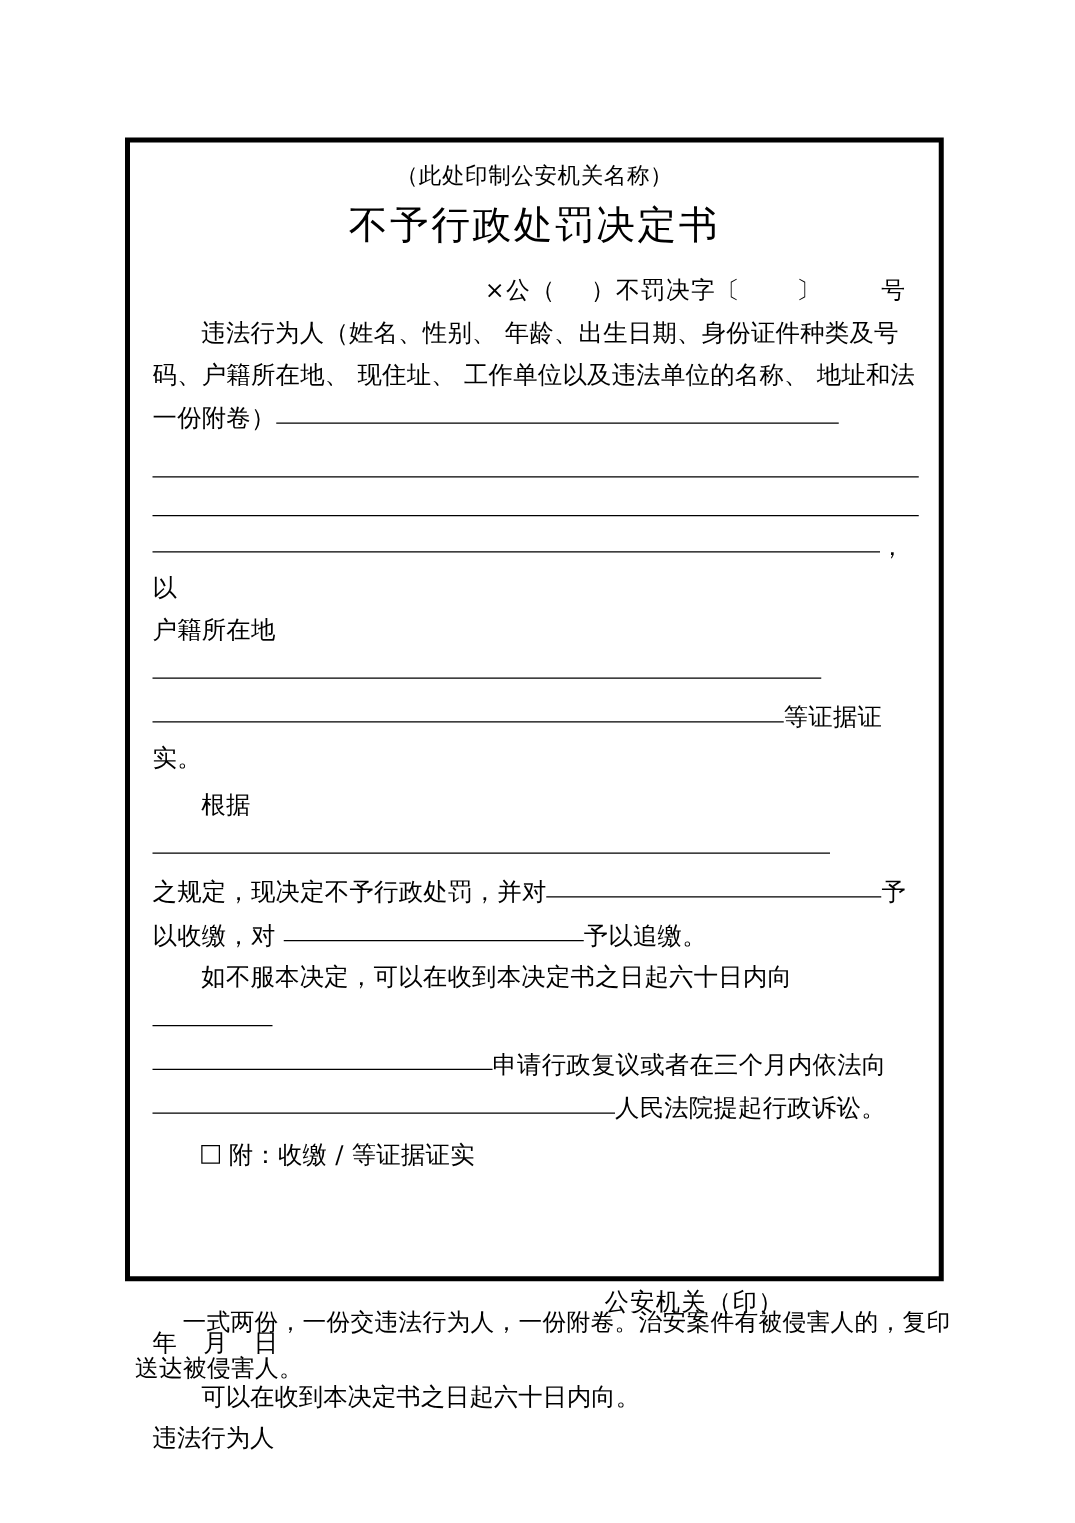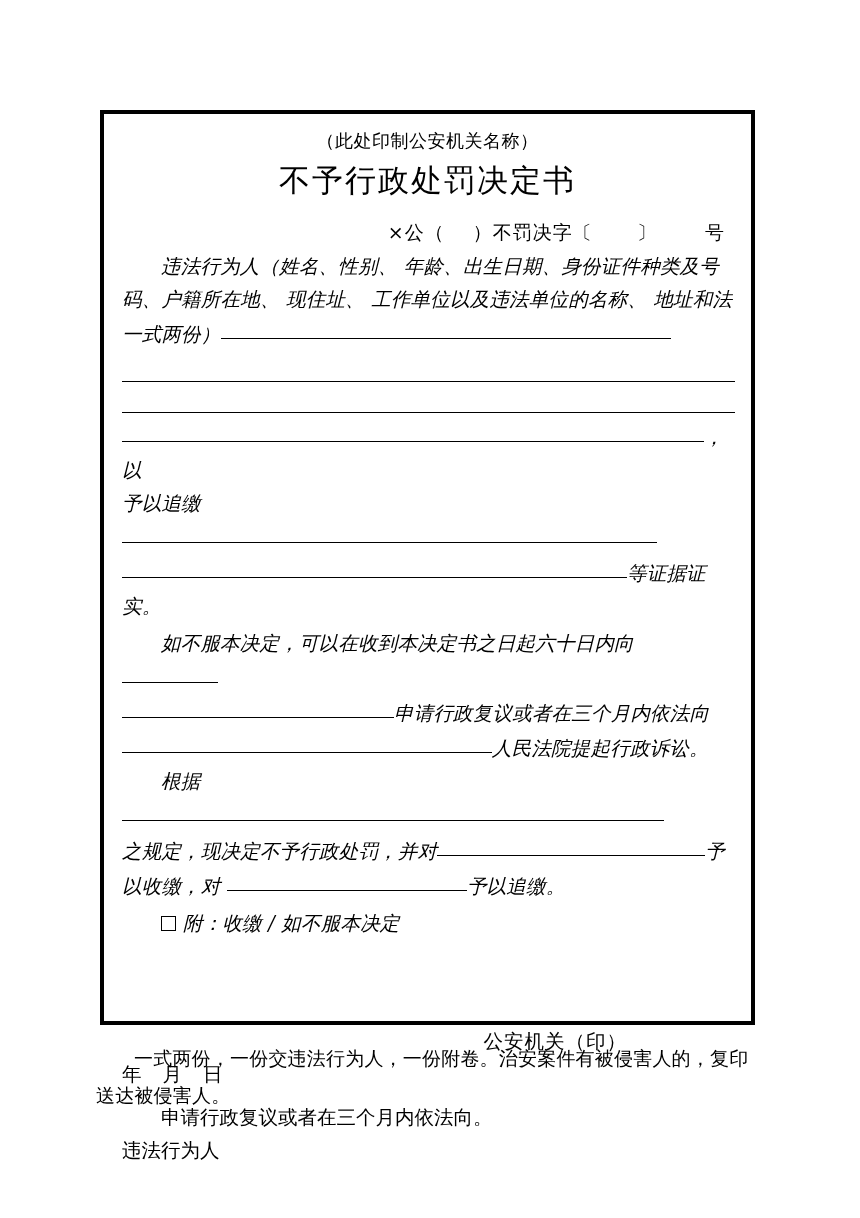--- a/index.html
+++ b/index.html
@@ -70,21 +70,20 @@
   .doc-number .gap-sm { display: inline-block; width: 14px; }
   .doc-number .gap-md { display: inline-block; width: 30px; }
   .doc-number .gap-lg { display: inline-block; width: 34px; }
 
   
   .body-block {
     font-size: 19.5px;
     line-height: 33px;
     letter-spacing: 0.2px;
     padding: 0 8px 0 10px;
-    font-style: italic;
   }
   .para { margin: 0; }
   .indent { text-indent: 39px; }
 
   
   .rule {
     display: inline-block;
     border-bottom: 1.6px solid #000000;
     vertical-align: baseline;
     height: 22px;
@@ -119,21 +118,21 @@
     height: 15px;
     border: 1.8px solid #000000;
     box-sizing: border-box;
     vertical-align: -1px;
     margin-right: 7px;
   }
 
   
   .footer-note {
     position: absolute;
-    left: 96px;
+    left: 108px;
     top: 1040px;
     width: 660px;
     font-size: 19px;
     line-height: 37px;
     text-indent: 38px;
     letter-spacing: 0.2px;
   }
 </style>
 </head>
 <body>
@@ -154,78 +153,78 @@
         <span class="gap-md"></span>
         <span>〕</span>
         <span class="gap-lg"></span>
         <span>号</span>
       </div>
 
       <div class="body-block">
         <div class="para indent">违法行为人（姓名、性别、 年龄、出生日期、身份证件种类及号</div>
         <div class="para">码、户籍所在地、 现住址、 工作单位以及违法单位的名称、 地址和法</div>
         <div class="para">
-          <span>一式两份）</span><span class="rule" style="width:450px"></span>
+          <span>一份附卷）</span><span class="rule" style="width:450px"></span>
         </div>
         <div class="rule-full"></div>
         <div class="rule-full"></div>
       </div>
 
       <div class="sec-gap-1"></div>
 
       <div class="body-block">
         <div class="para">
           <span class="rule" style="width:582px"></span><span>，以</span>
         </div>
         <div class="para">
-          <span>予以追缴</span><span class="rule" style="width:535px"></span>
+          <span>户籍所在地</span><span class="rule" style="width:535px"></span>
         </div>
         <div class="para">
           <span class="rule" style="width:505px"></span><span>等证据证实。</span>
         </div>
       </div>
 
       <div class="sec-gap-2"></div>
+
+      <div class="body-block">
+        <div class="para indent">
+          <span>根据</span><span class="rule" style="width:542px"></span>
+        </div>
+        <div class="para">
+          <span>之规定，现决定不予行政处罚，</span><span>并对</span><span class="rule" style="width:268px"></span><span>予</span>
+        </div>
+        <div class="para">
+          <span>以收缴，对</span> <span class="rule" style="width:240px"></span><span>予以追缴。</span>
+        </div>
+      </div>
 
       <div class="body-block">
         <div class="para indent">
           <span>如不服本决定，可以在收到本决定书之日起六十日内向</span> <span class="rule" style="width:96px"></span>
         </div>
         <div class="para">
           <span class="rule" style="width:272px"></span><span>申请行政复议或者在三个月内依法向</span>
         </div>
         <div class="para">
           <span class="rule" style="width:370px"></span><span>人民法院提起行政诉讼。</span>
         </div>
       </div>
 
-      <div class="body-block">
-        <div class="para indent">
-          <span>根据</span><span class="rule" style="width:542px"></span>
-        </div>
-        <div class="para">
-          <span>之规定，现决定不予行政处罚，</span><span>并对</span><span class="rule" style="width:268px"></span><span>予</span>
-        </div>
-        <div class="para">
-          <span>以收缴，对</span> <span class="rule" style="width:240px"></span><span>予以追缴。</span>
-        </div>
-      </div>
-
       <div class="body-block" style="margin-top:4px">
         <div class="para indent">
-          <span class="checkbox-glyph"></span><span>附：收缴 / 如不服本决定</span>
+          <span class="checkbox-glyph"></span><span>附：收缴 / 等证据证实</span>
         </div>
       </div>
 
       <div class="sig-block" style="margin-top:85px">
         <div class="sig-seal">公安机关（印）</div>
         <div class="sig-date">
           <span>年</span><span class="sp"></span><span>月</span><span class="sp"></span><span>日</span>
         </div>
-        <div class="para indent" style="margin-top:10px">申请行政复议或者在三个月内依法向。</div>
+        <div class="para indent" style="margin-top:10px">可以在收到本决定书之日起六十日内向。</div>
         <div class="para">违法行为人</div>
 
       </div>
 
     </div>
   </div>
 
   <div class="footer-note">一式两份，一份交违法行为人，一份附卷。治安案件有被侵害人的，复印送达被侵害人。</div>
 
 </div>

